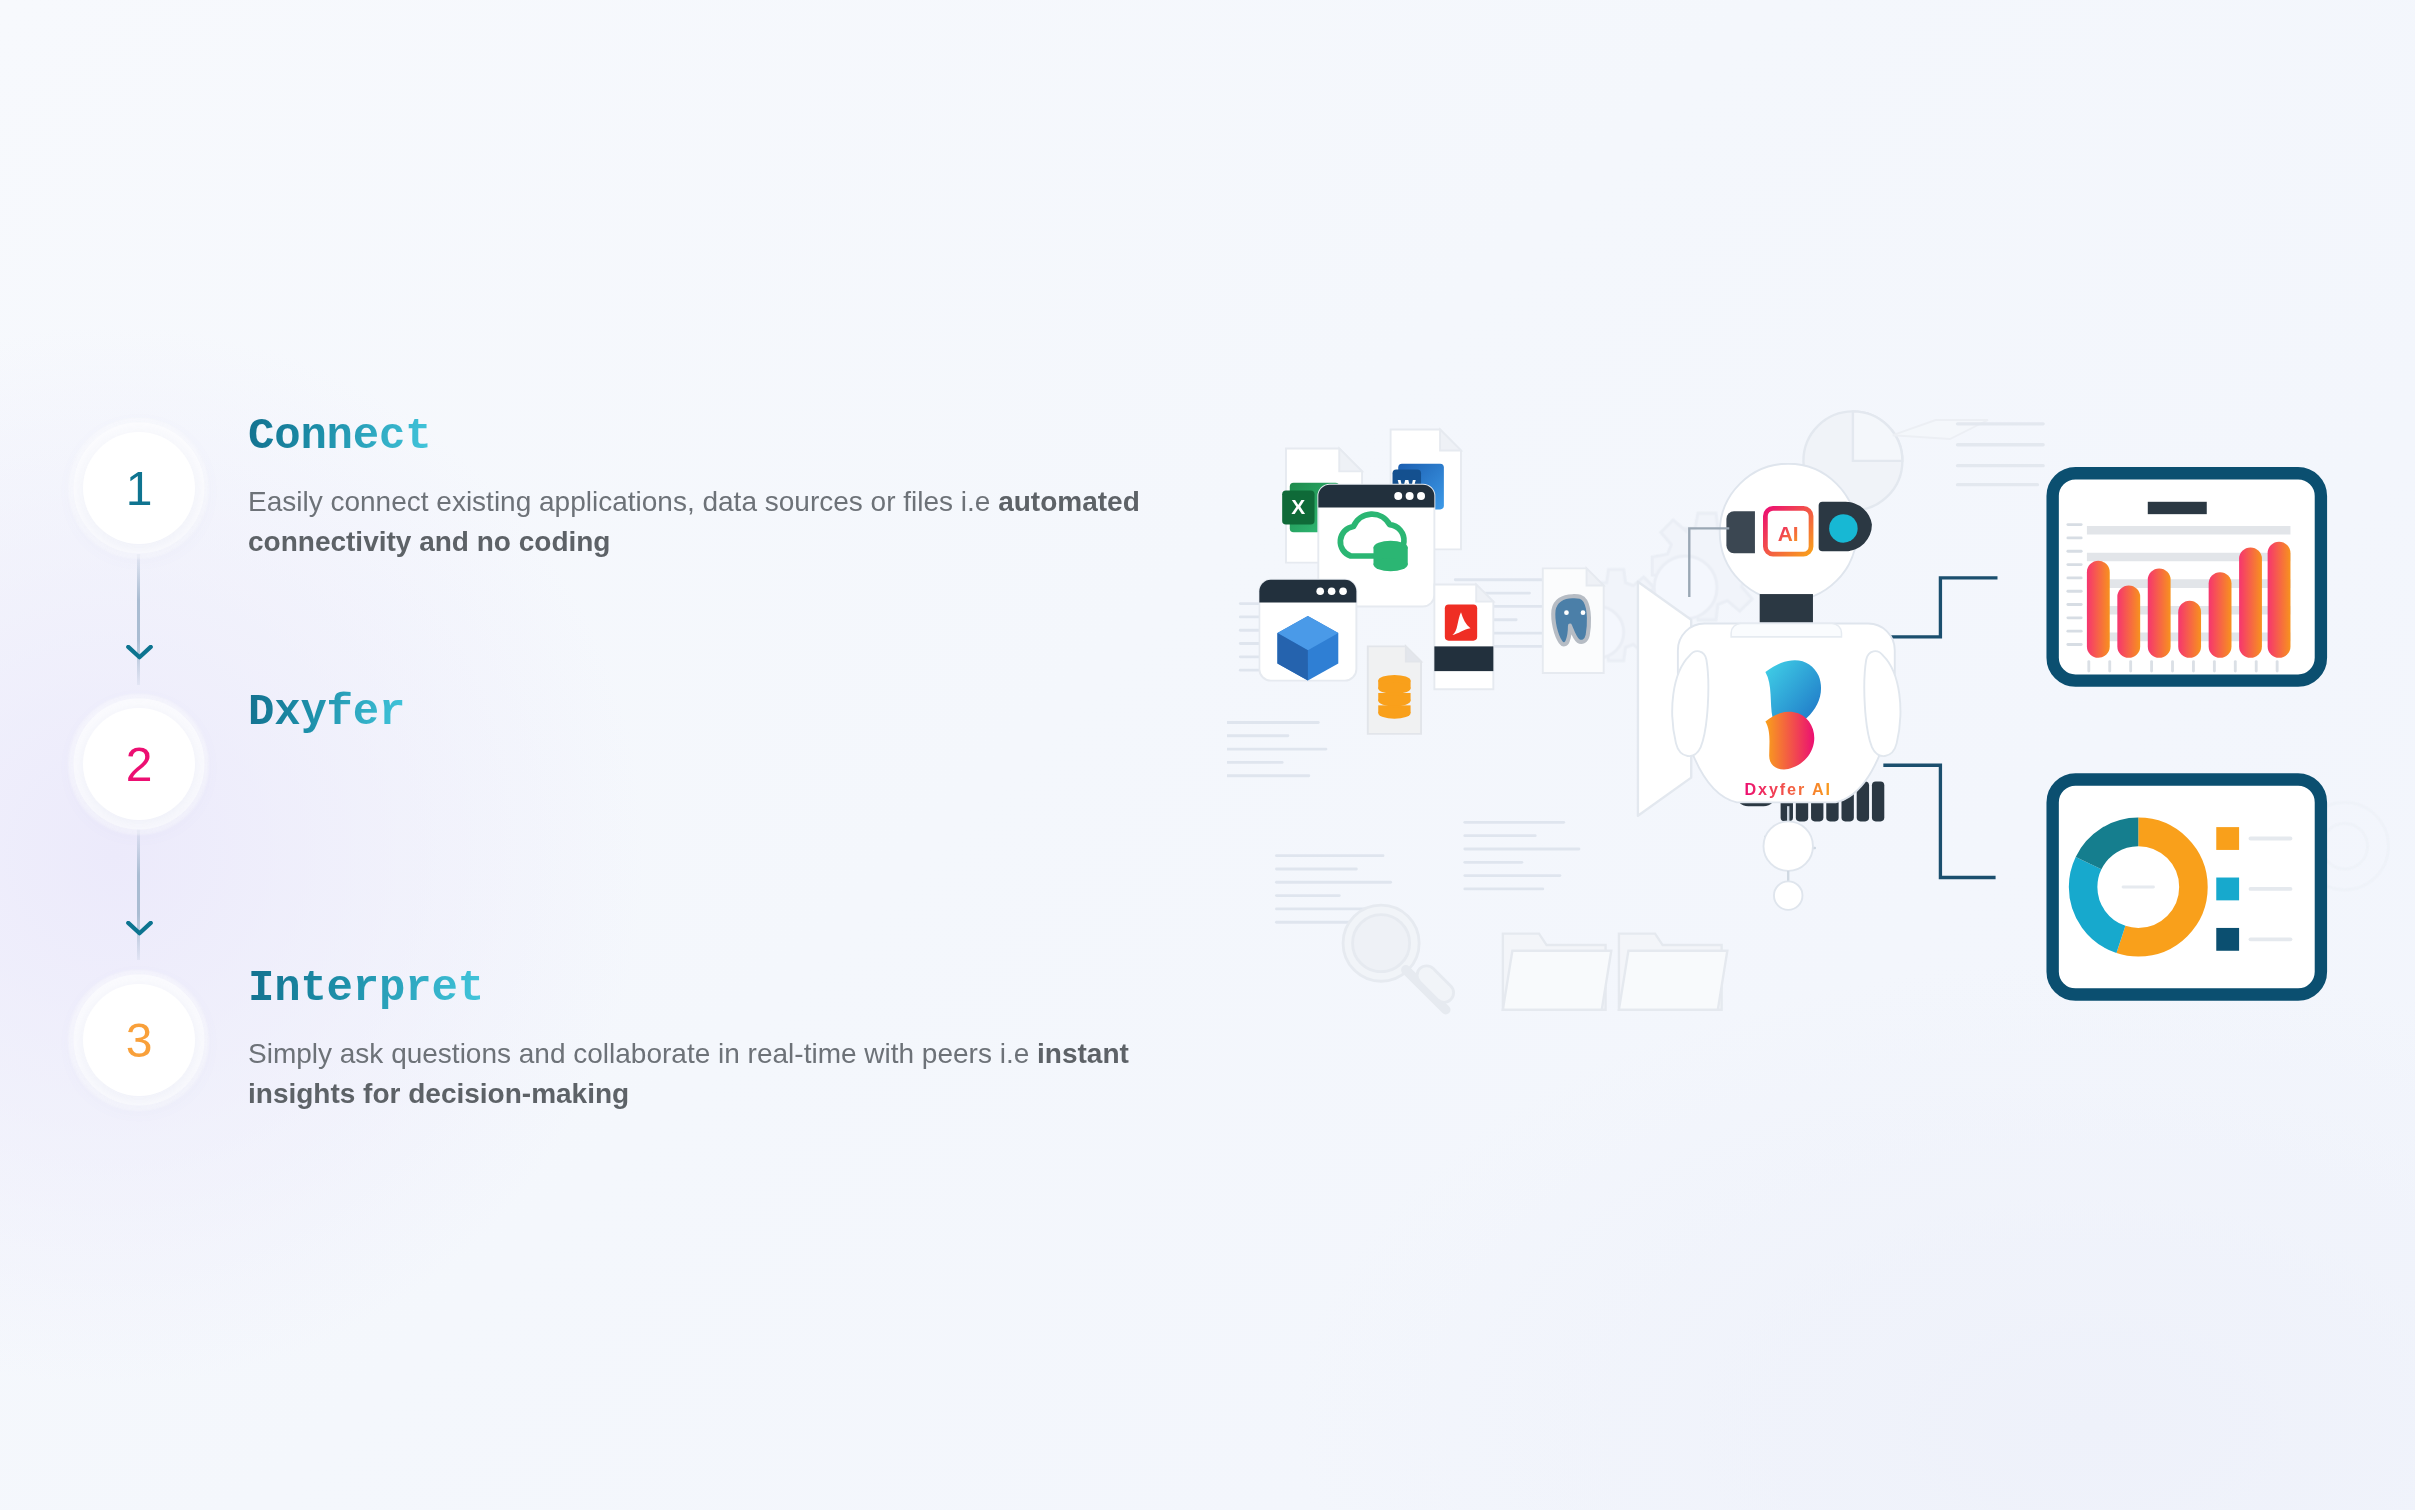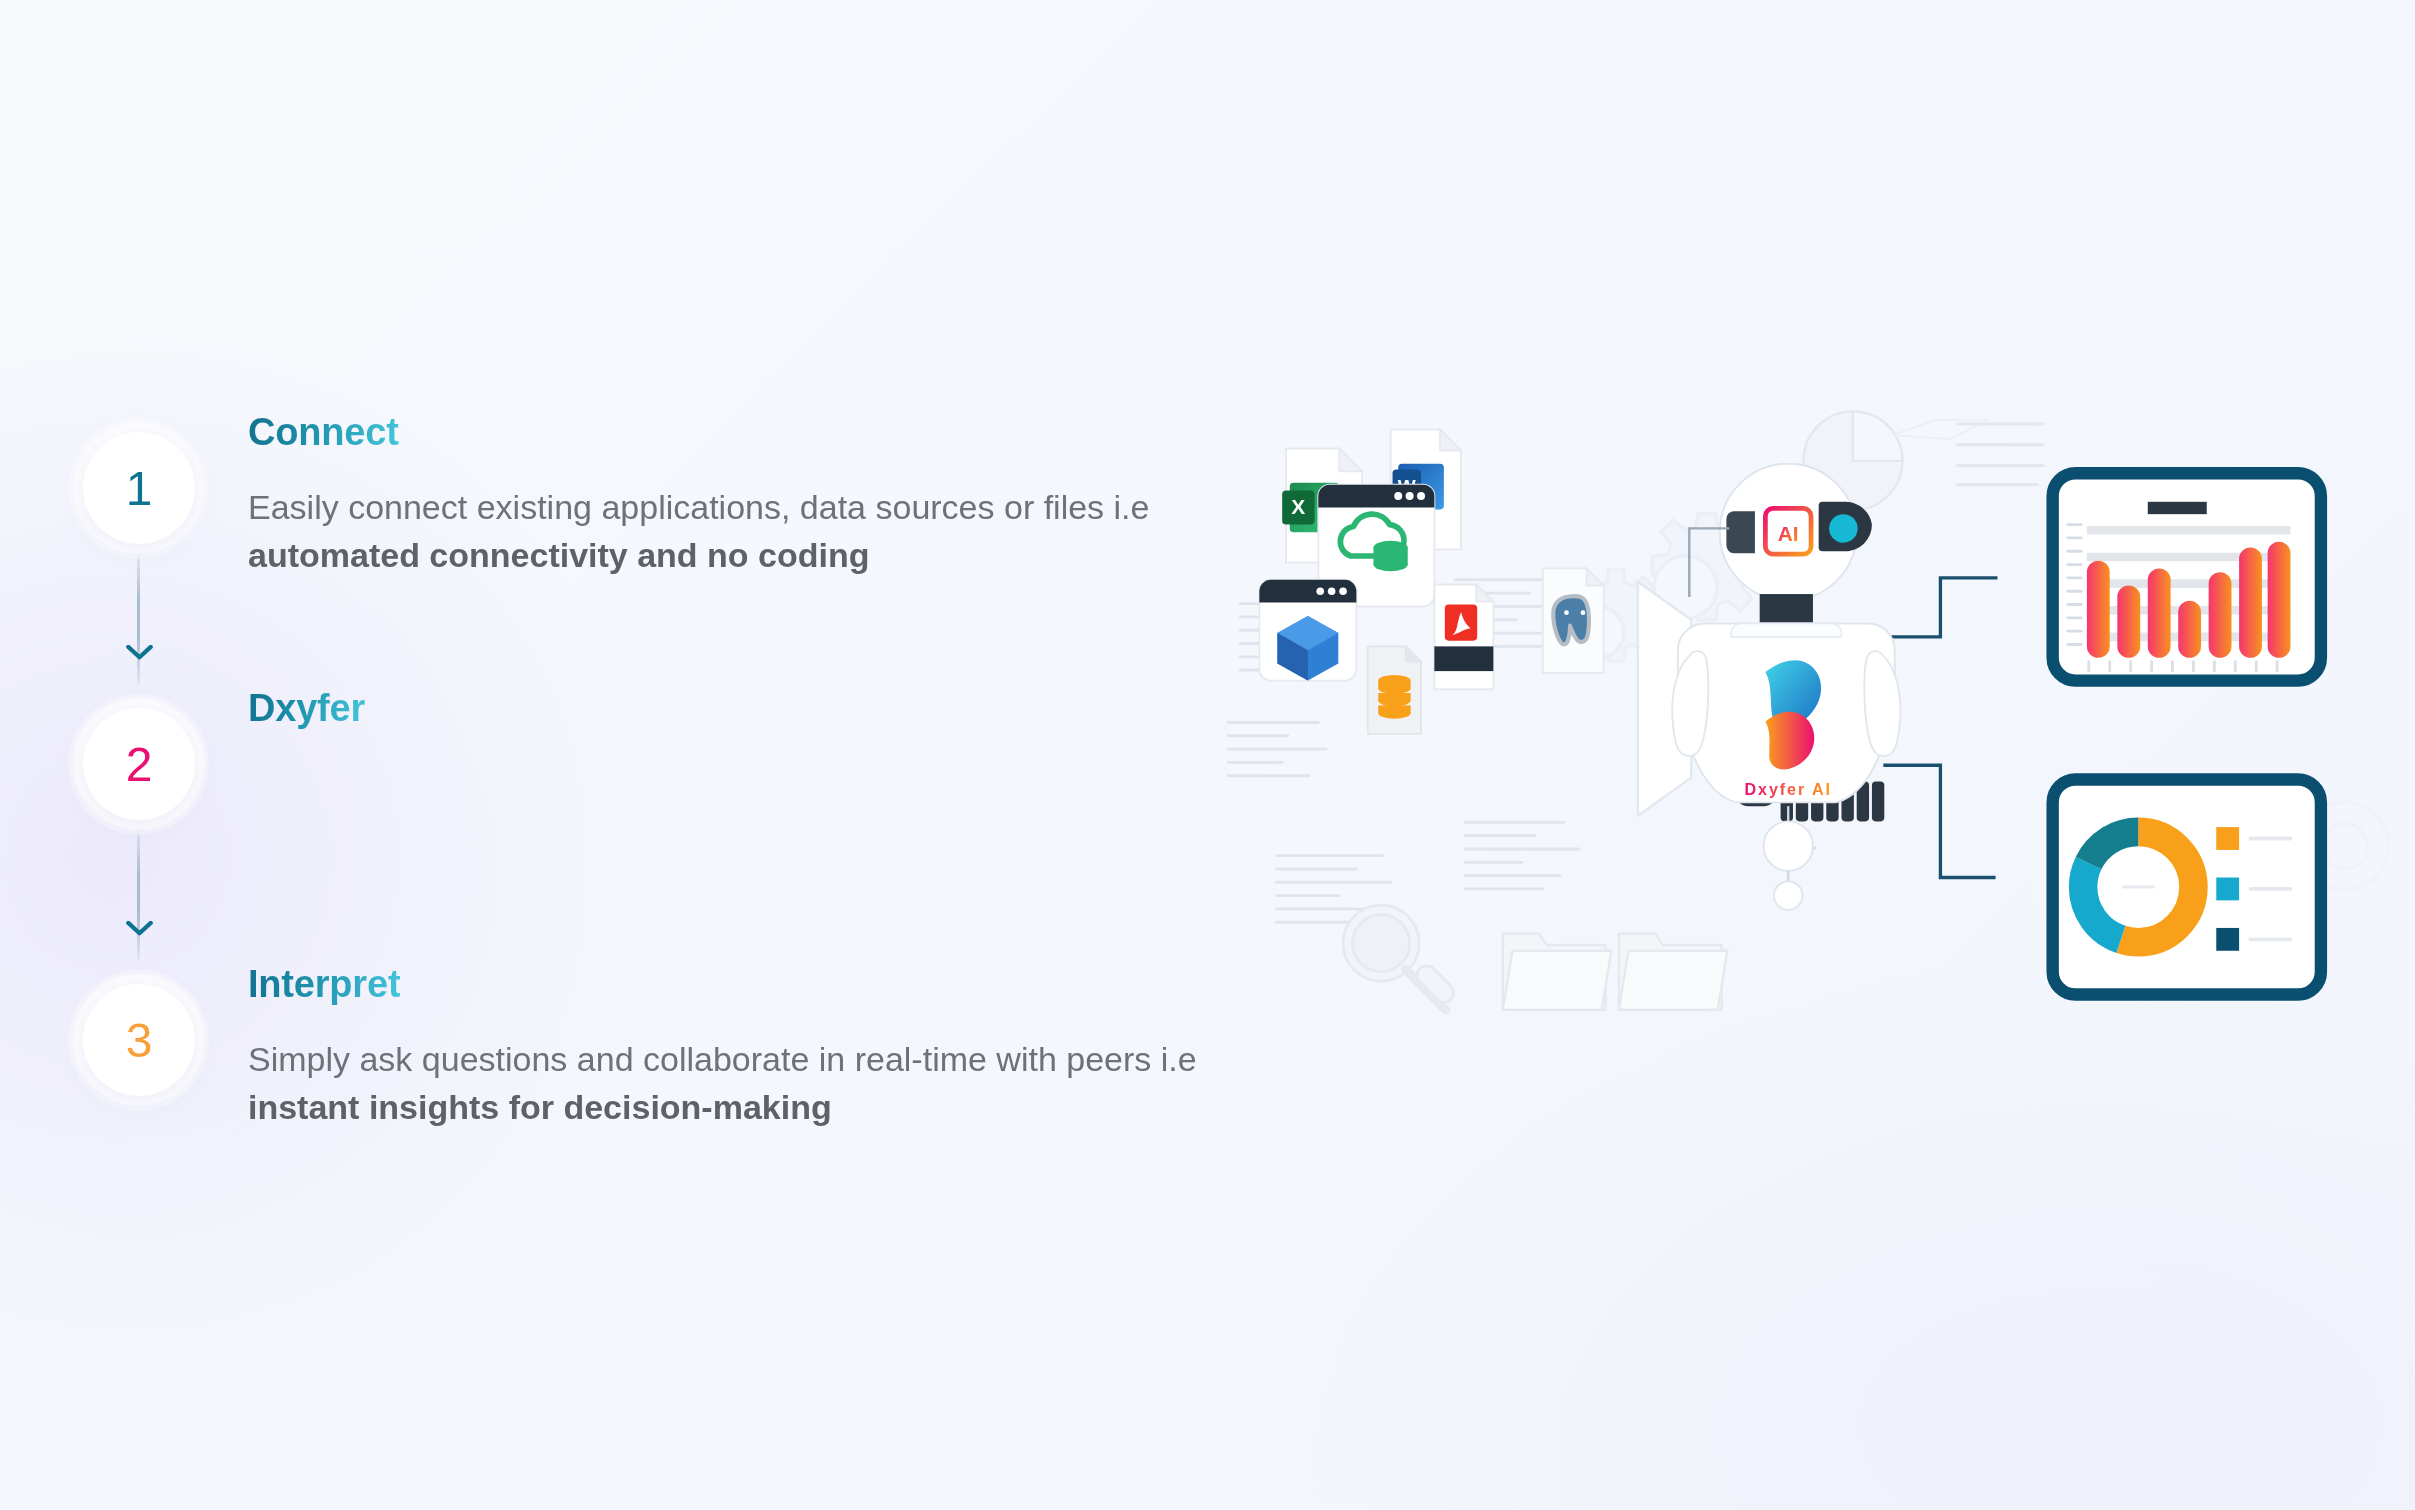--- a/index.html
+++ b/index.html
@@ -58,38 +58,38 @@
     font-size: 48px;
     font-weight: 400;
     letter-spacing: -1px;
   }
   .badge.n1 { color: #0f7490; }
   .badge.n2 { color: #ec0f72; }
   .badge.n3 { color: #f9a03a; }
 
   .step-text { margin-left: 38px; padding-top: 1.9px; }
   .step-title {
-    font-size: 38px;
+    font-size: 44px;
     font-weight: 700;
     letter-spacing: -0.2px;
     background: linear-gradient(100deg, #13718f 0%, #1d8fa9 40%, #43c7dd 100%);
     -webkit-background-clip: text;
     background-clip: text;
     color: transparent;
     -webkit-text-fill-color: transparent;
     margin-bottom: 21px;
     display: inline-block;
+    font-family: Liberation Mono, monospace;
   }
   .step-body {
-    font-size: 34px;
+    font-size: 28px;
     line-height: 1.42;
     color: #6d7278;
     max-width: 961px;
     font-weight: 400;
-    margin-top: 8px;
   }
   .step-body b { color: #5d6267; font-weight: 700; }
 
   
   .connector {
     position: absolute;
     left: 70px;
     width: 2.9px;
     background: linear-gradient(180deg, rgba(160,178,204,0.15) 0%, #a9bcd2 35%, #a9bcd2 65%, rgba(160,178,204,0.15) 100%);
   }

